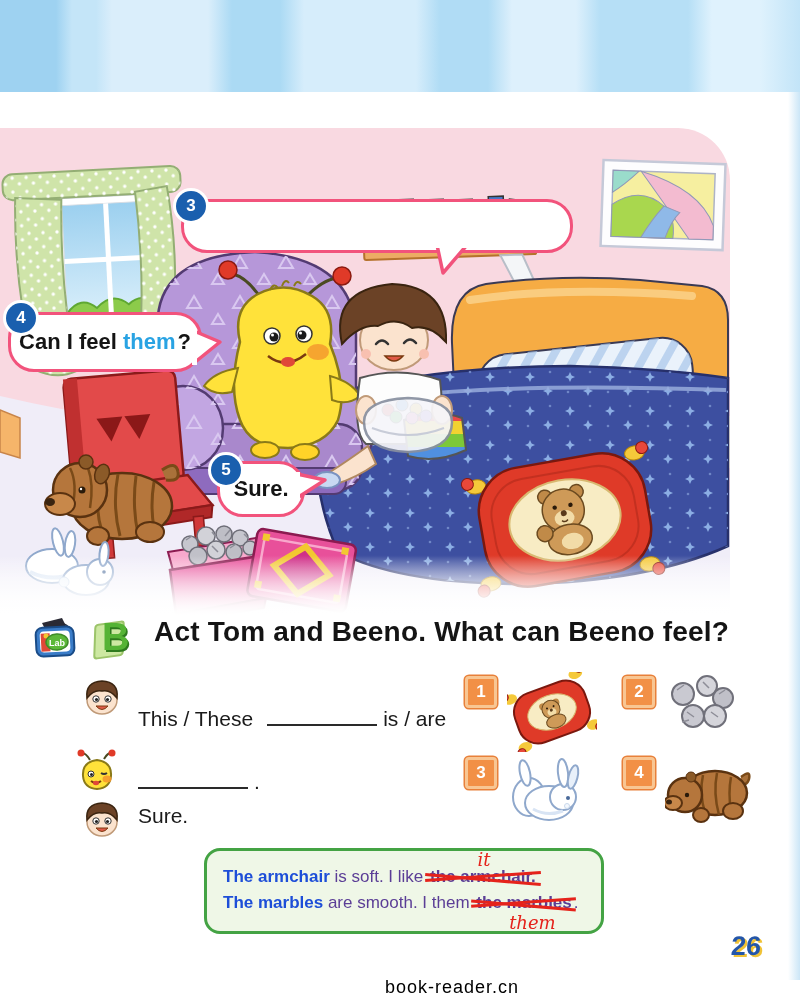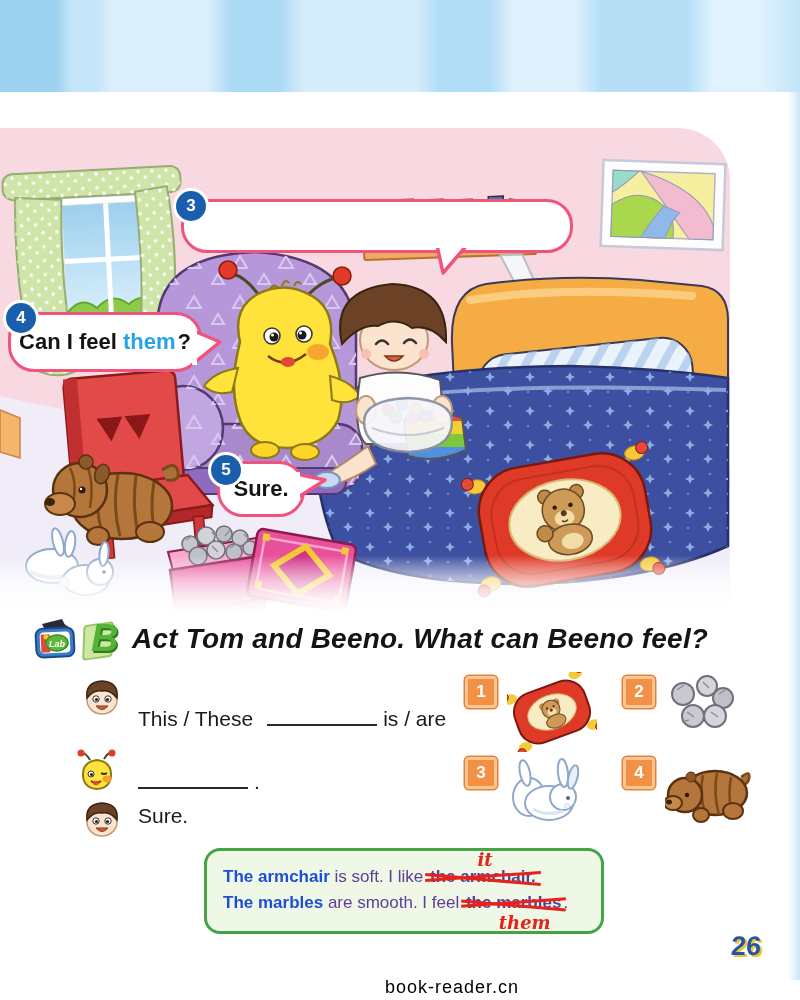--- a/index.html
+++ b/index.html
@@ -27,21 +27,21 @@
     box-shadow:0 0 0 3px #fff;z-index:3;}
   .bubble svg.tail{position:absolute;overflow:visible;z-index:2;}
   .b3{left:181px;top:199px;width:386px;height:48px;font-size:20px;}
   .b3 .badge{left:-8px;top:-11px;}
   .b4{left:8px;top:312px;width:188px;height:54px;font-size:22px;}
   .b4 .badge{left:-5px;top:-12px;}
   .b5{left:217px;top:461px;width:82px;height:50px;font-size:22px;}
   .b5 .badge{left:-9px;top:-9px;}
   .hl{color:#29A3E3;margin:0 2px 0 6px;}
   
-  .act-header{position:absolute;left:32px;top:616px;height:46px;display:flex;align-items:center;gap:5px;font-style:italic;}
+  .act-header{position:absolute;left:32px;top:616px;height:46px;display:flex;align-items:flex-start;gap:16px;}
   .b-book{position:relative;width:40px;height:44px;margin-right:4px;}
   .b-book::before{content:'';position:absolute;left:0px;top:6px;width:26px;height:32px;
     background:#CDE8A2;border:2px solid #9CC46A;border-radius:4px;transform:skew(-10deg) rotate(-8deg);}
   .b-letter{position:absolute;left:8px;top:0px;color:#55B335;font-weight:900;font-size:38px;
     text-shadow:1.5px 1.5px 0 #2E7A1E;}
   .act-title{font-size:28px;font-weight:800;color:#141414;letter-spacing:0.2px;}
   .dlg{position:absolute;display:flex;align-items:flex-start;}
   .dlg .avatar{flex:0 0 auto;margin-right:16px;}
   .dlg-text{font-size:21px;color:#1A1A1A;padding-top:6px;}
   .dlg-row{margin-bottom:14px;white-space:nowrap;}
@@ -61,21 +61,21 @@
   .tipbox{position:absolute;left:204px;top:848px;width:400px;box-sizing:border-box;
     padding:13px 14px 15px 16px;background:#EFF7E7;border:3px solid #44A344;border-radius:16px;
     color:#5B3E96;font-size:17px;line-height:26px;}
   .tipline{white-space:nowrap;}
   .tipline b{font-weight:800;color:#1d4ed8;}
   .struck{position:relative;display:inline-block;padding:0 2px;font-weight:600;}
   .struck::before{content:'';position:absolute;left:-3px;right:-3px;top:52%;height:2.5px;
     background:#E5231B;transform:rotate(5deg);}
   .struck::after{content:'';position:absolute;left:-3px;right:-3px;top:44%;height:2.5px;
     background:#E5231B;transform:rotate(-4deg);}
-  .corr{position:absolute;color:#E5231B;font-weight:700;font-size:18px;
+  .corr{position:absolute;color:#E5231B;font-weight:400;font-size:18px;
     font-family:"DejaVu Serif",serif;font-style:italic;}
   .corr.above{top:-17px;left:45%;}
   .corr.below{bottom:-20px;left:35%;}
   
   .pagenum{position:absolute;left:731px;top:931px;font-size:27px;font-weight:900;color:#2456A8;
     text-shadow:2.5px 2px 0 #F0C235;transform:skewX(-4deg);}
   .watermark{position:absolute;left:385px;top:977px;font-size:18px;color:#000000;letter-spacing:1px;}
   svg text{font-family:"Liberation Sans",sans-serif;}
 </style>
 </head>
@@ -506,19 +506,19 @@
       <ellipse cx="4" cy="49" rx="3" ry="2.5" fill="#3A2410"></ellipse>
       <circle cx="22" cy="42" r="2.2" fill="#2A1A0A"></circle>
     </svg>
   </div>
 
   <div class="tipbox">
     <div class="tipline">
       <b>The armchair</b><span> is soft. I like </span><span class="struck"><span>the armchair.</span><span class="corr above">it</span></span>
     </div>
     <div class="tipline">
-      <b>The marbles</b><span> are smooth. I feel </span><span class="struck"><span>the marbles</span><span class="corr below">them</span></span><span>.</span>
+      <b>The marbles</b><span> are smooth. I them </span><span class="struck"><span>the marbles</span><span class="corr below">them</span></span><span>.</span>
     </div>
   </div>
 
   <div class="pagenum">26</div>
   <div class="watermark">book-reader.cn</div>
 </div>
 
 </body></html>

